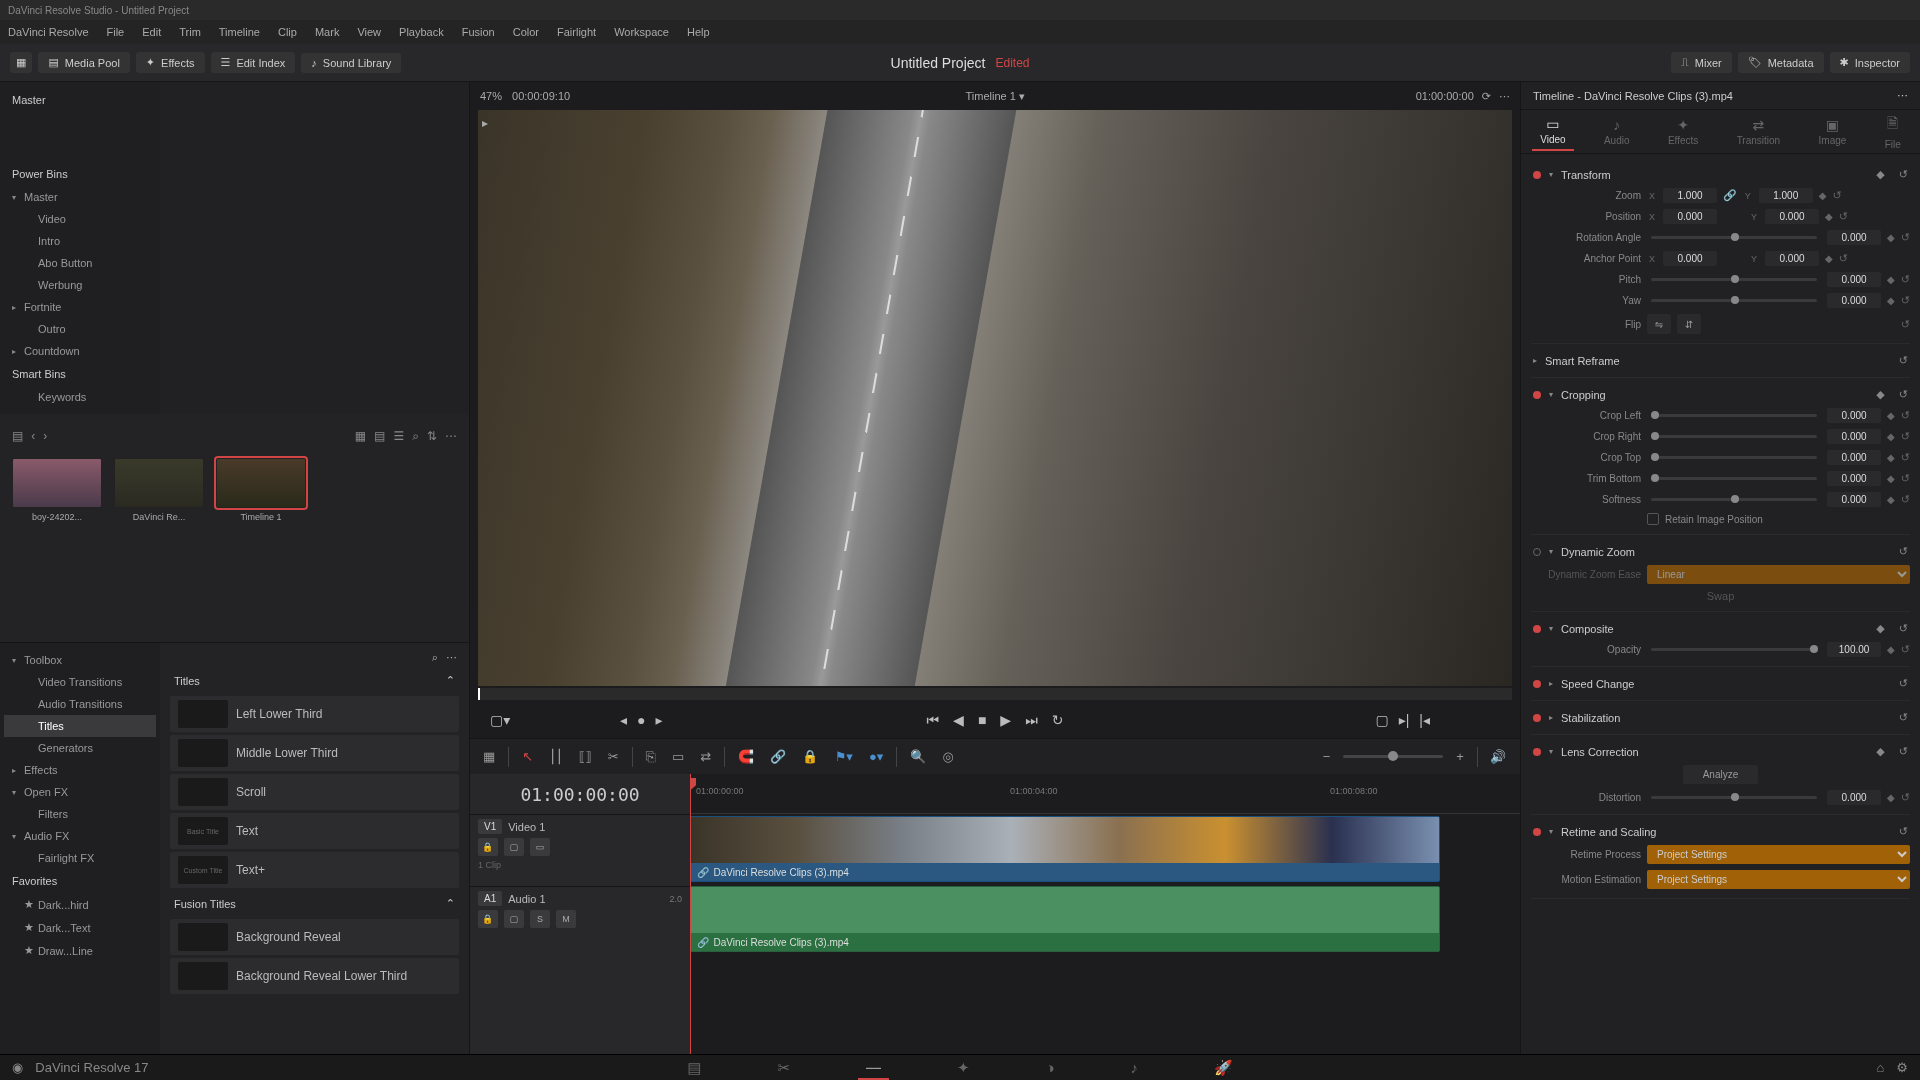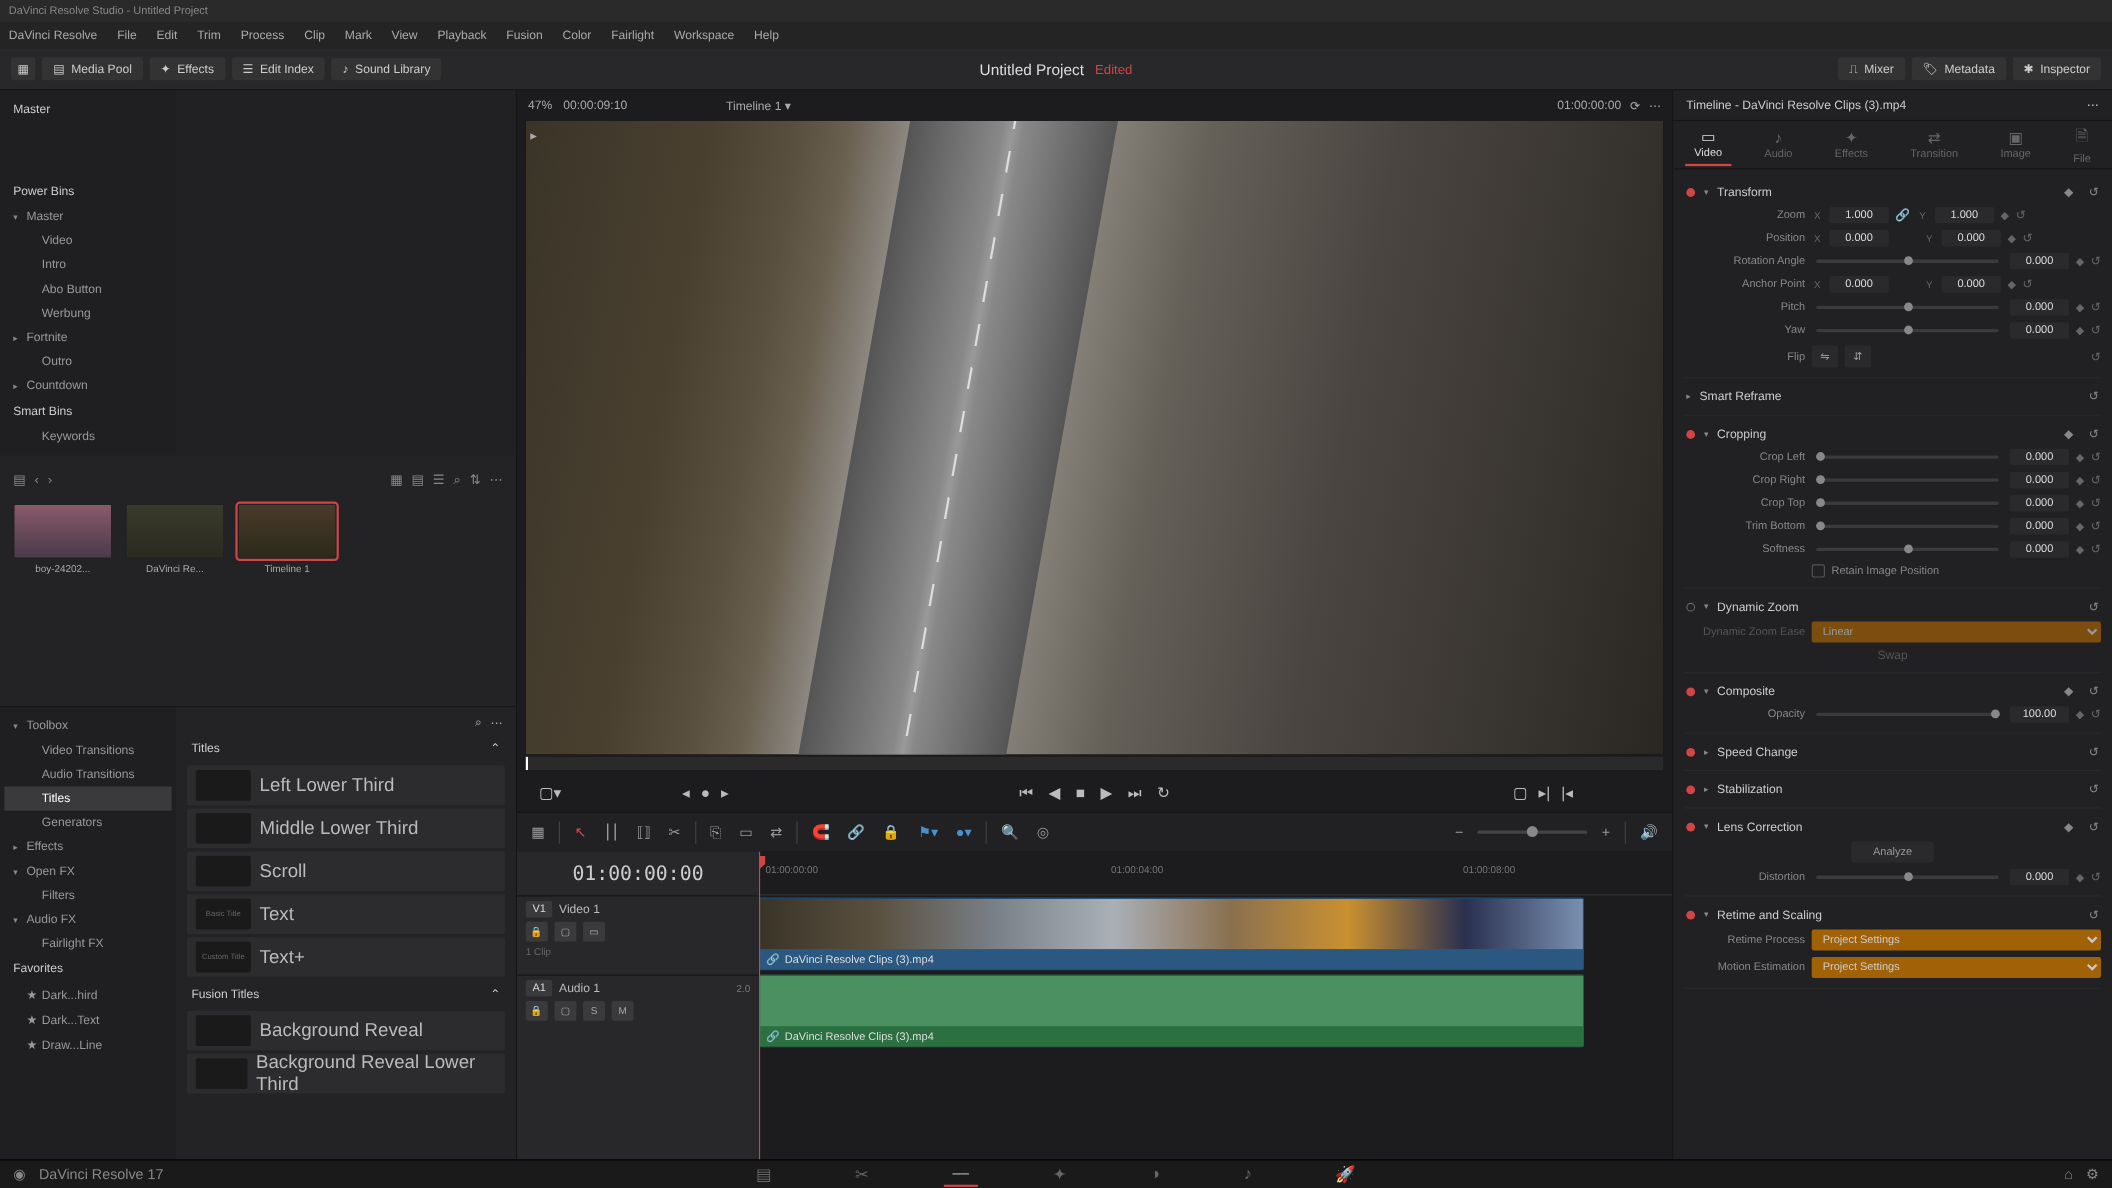--- a/index.html
+++ b/index.html
@@ -30,25 +30,25 @@
 .clip { width:90px; display:flex; flex-direction:column; align-items:center; gap:4px; cursor:pointer; }
 .clip .thumb { width:90px; height:50px; background:#444; border:1px solid #222; border-radius:2px; }
 .clip.sel .thumb { outline:2px solid #d14545; }
 .clip .lbl { font-size:9px; color:#aaa; text-align:center; overflow:hidden; white-space:nowrap; text-overflow:ellipsis; width:90px;}
 .fx-panel { flex:1; display:flex; border-top:1px solid #151515; }
 .fx-tree { width:160px; background:#1f1f21; padding:6px 4px; }
 .fx-list { flex:1; background:#232325; overflow:auto; padding:4px; }
 .fx-head { padding:6px 10px; color:#ccc; font-size:11px; display:flex; justify-content:space-between; align-items:center; }
 .fx-item { display:flex; align-items:center; height:36px; background:#2c2c2e; margin:3px 6px; border-radius:2px; cursor:pointer; }
 .fx-item .fxthumb { width:50px; height:28px; background:#1a1a1a; margin:0 8px; border-radius:2px; display:flex; align-items:center; justify-content:center; font-size:7px; color:#666;}
-.fx-item .fxname { font-size:17px; color:#bbb; }
+.fx-item .fxname { font-size:12px; color:#bbb; }
 .center { flex:1; background:#1c1c1e; display:flex; flex-direction:column; }
 .viewer-head { height:28px; display:flex; align-items:center; padding:0 10px; font-size:11px; color:#aaa; }
 .viewer-head .vh-left { width:180px; display:flex; gap:10px; }
-.viewer-head .vh-center { flex:1; text-align:left; }
+.viewer-head .vh-center { flex:1; text-align:center; }
 .viewer-head .vh-right { width:180px; text-align:right; display:flex; justify-content:flex-end; gap:8px; align-items:center;}
 .viewer { flex:1; background:#111; margin:0 8px; position:relative; overflow:hidden; }
 .viewer-img { width:100%; height:100%; background:linear-gradient(100deg,#3a3428 0%,#4a4030 15%,#5a5040 22%,#6a6050 26%,#858078 30%,#b5b0a8 35%,#656058 55%,#4a4540 70%,#2a2722 100%); position:relative;}
 .road { position:absolute; left:28%; top:-10%; width:18%; height:140%; background:linear-gradient(90deg,#555 0%,#888 45%,#999 50%,#888 55%,#555 100%); transform:rotate(10deg); }
 .road::before { content:""; position:absolute; left:50%; top:0; width:2px; height:100%; background:repeating-linear-gradient(#ddd 0 20px, transparent 20px 40px);}
 .viewer-scrub { height:12px; margin:2px 8px; background:#2a2a2a; position:relative; }
 .viewer-scrub .ph { position:absolute; left:0; top:0; width:2px; height:100%; background:#fff; }
 .transport { height:36px; display:flex; align-items:center; justify-content:center; gap:14px; }
 .transport .tbtn { color:#bbb; font-size:14px; cursor:pointer; }
 .tl-toolbar { height:36px; background:#212123; display:flex; align-items:center; padding:0 10px; gap:10px; border-top:1px solid #151515;}
@@ -115,21 +115,21 @@
 
 <div class="titlebar">
   <span>DaVinci Resolve Studio - Untitled Project</span>
 </div>
 
 <div class="menubar">
   <span>DaVinci Resolve</span>
   <span>File</span>
   <span>Edit</span>
   <span>Trim</span>
-  <span>Process</span>
+  <span>Timeline</span>
   <span>Clip</span>
   <span>Mark</span>
   <span>View</span>
   <span>Playback</span>
   <span>Fusion</span>
   <span>Color</span>
   <span>Fairlight</span>
   <span>Workspace</span>
   <span>Help</span>
 </div>

